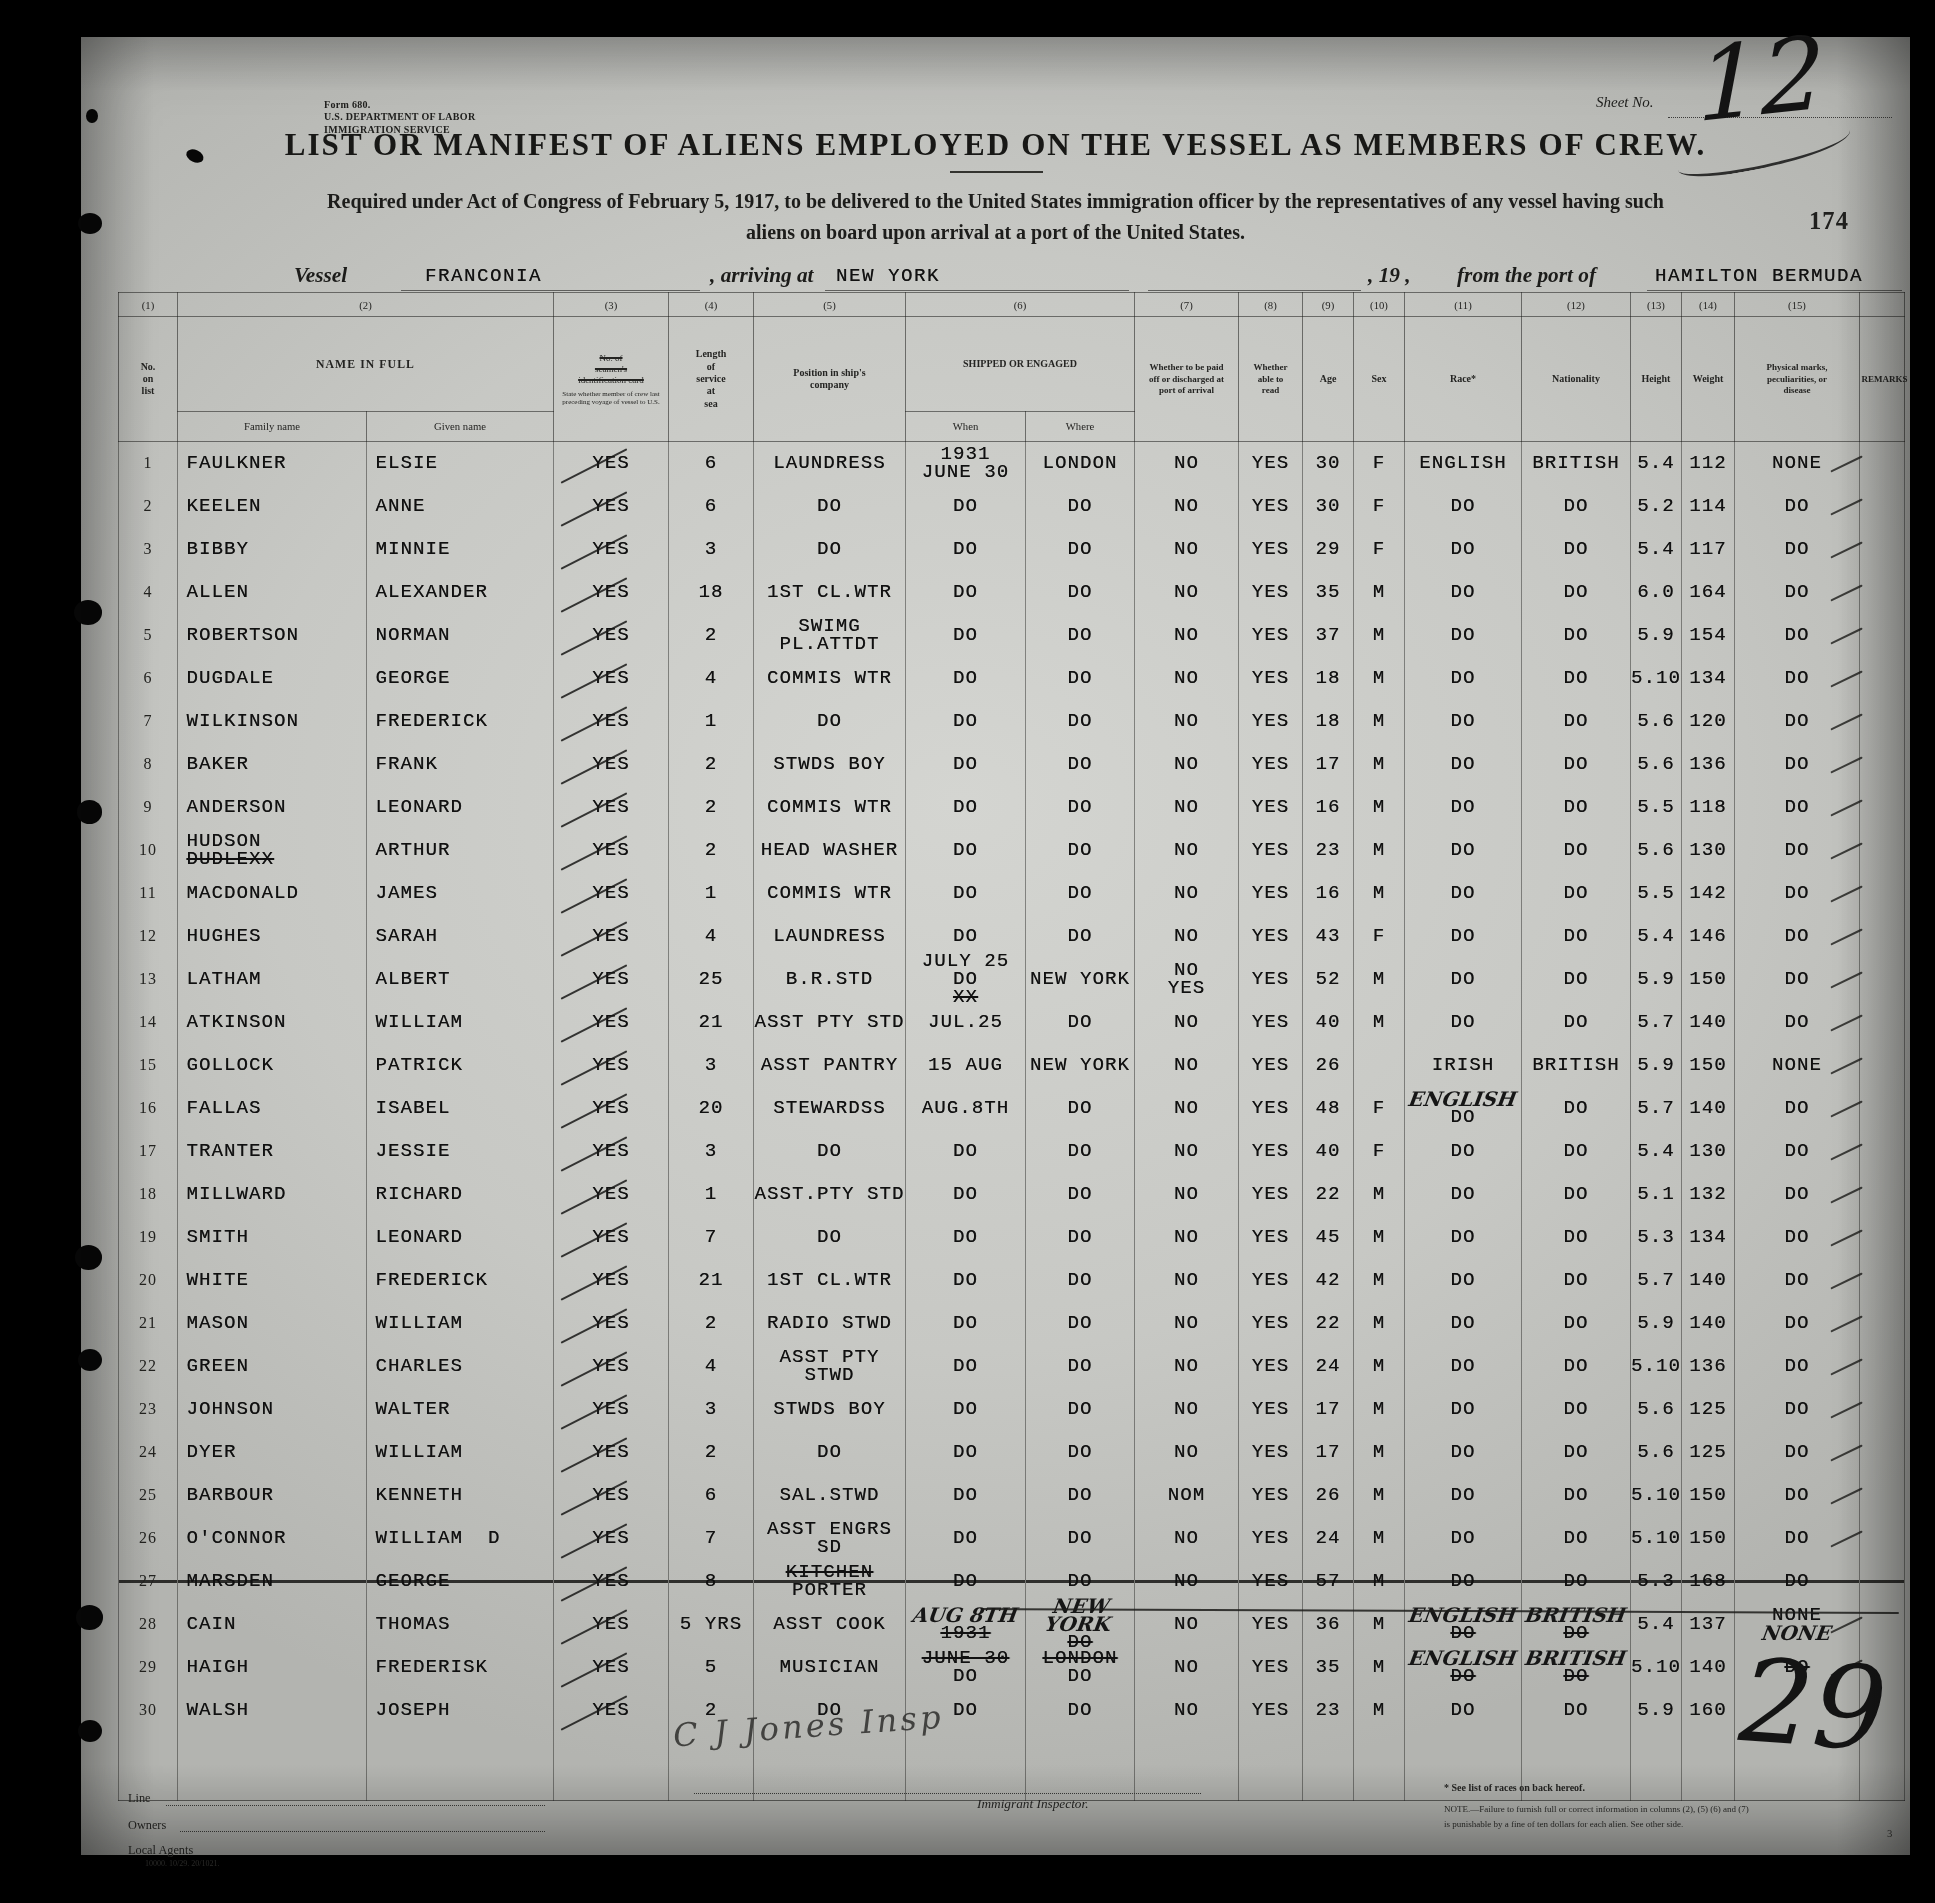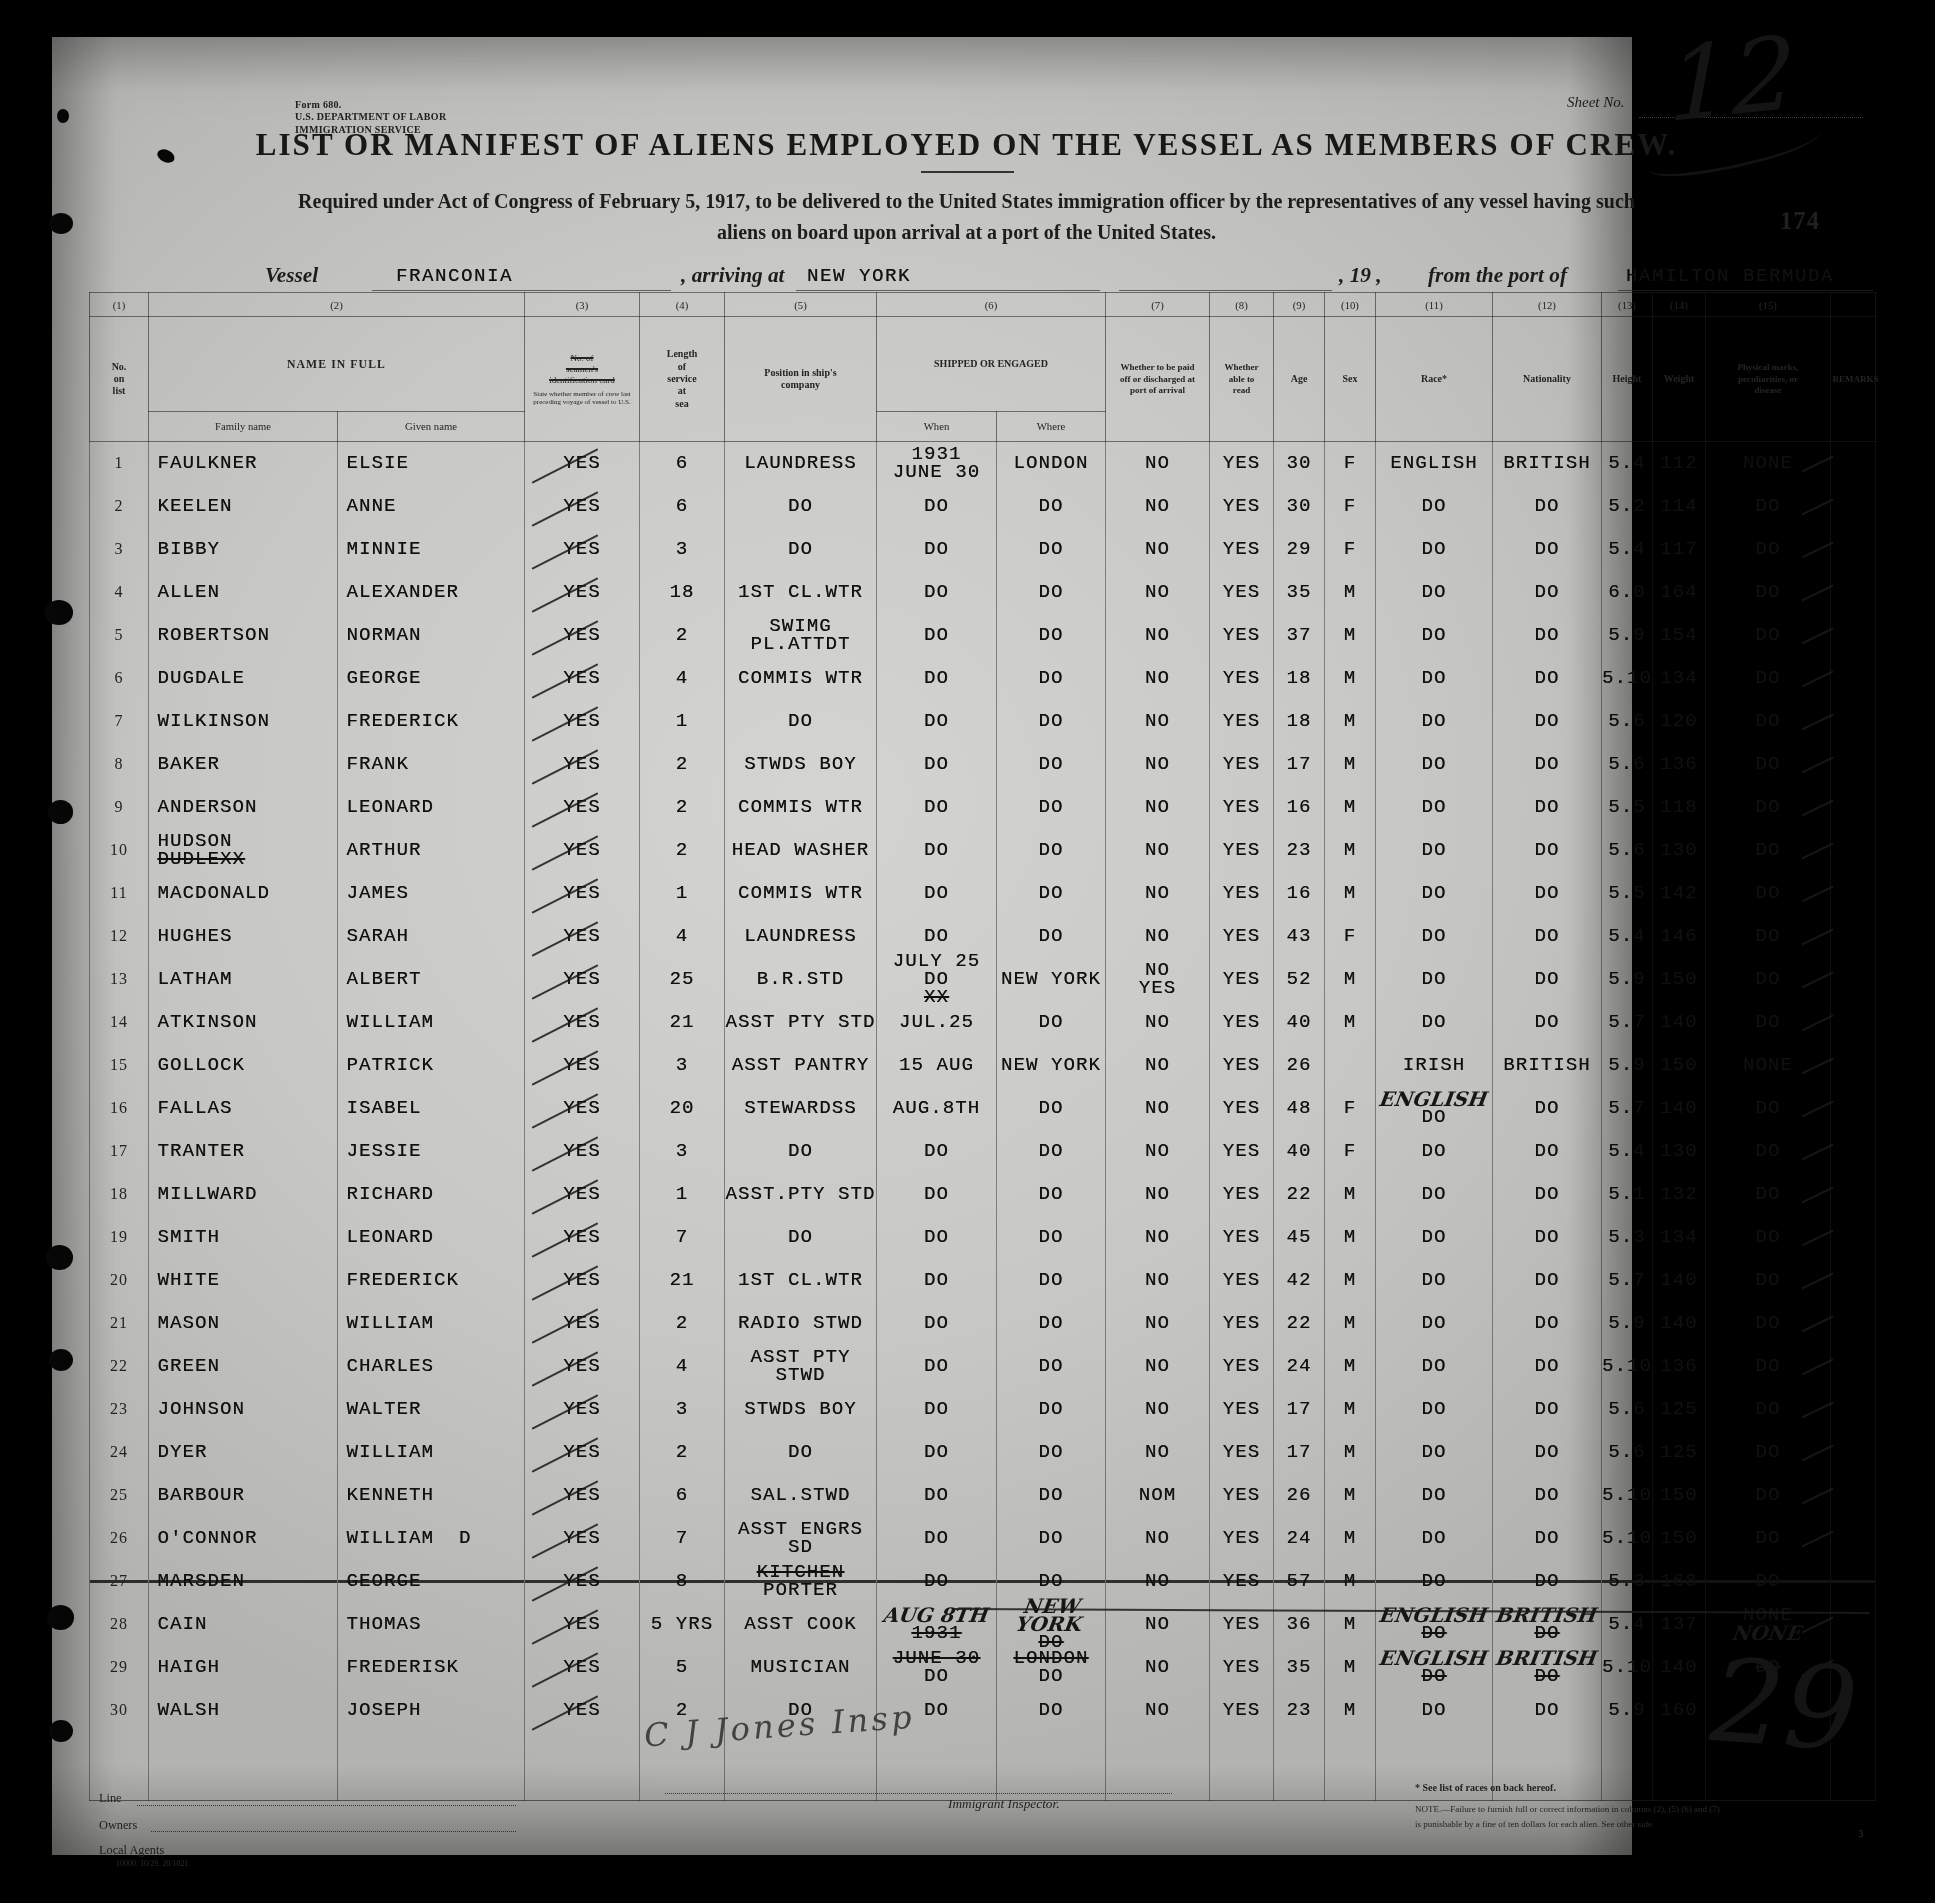--- a/index.html
+++ b/index.html
@@ -1,21 +1,21 @@
 <!DOCTYPE html>
 <html style="font-size:8.5px"><head>
 <meta charset="utf-8">
 <style>
   html,body{margin:0;padding:0;}
   body{
     width:1936px;height:1903px;background:#000;position:relative;
     font-family:"Liberation Serif","DejaVu Serif",serif;overflow:hidden;
   }
   .paper{
-    position:absolute;left:52px;top:37px;width:1580px;height:1818px;
+    position:absolute;left:81px;top:37px;width:1829px;height:1818px;
     background:radial-gradient(ellipse 70% 55% at 48% 42%, #d4d5d1 0%, #c7c8c4 55%, #b3b4b0 100%);
     box-shadow:inset 0 0 75px rgba(0,0,0,.28);
   }
   .paper::after{
     content:"";position:absolute;inset:0;pointer-events:none;
     background:
       linear-gradient(to right, rgba(0,0,0,.20), transparent 4%, transparent 96%, rgba(0,0,0,.26)),
       linear-gradient(to bottom, rgba(0,0,0,.14), transparent 3%, transparent 95%, rgba(0,0,0,.24));
   }
   .abs{position:absolute;}

